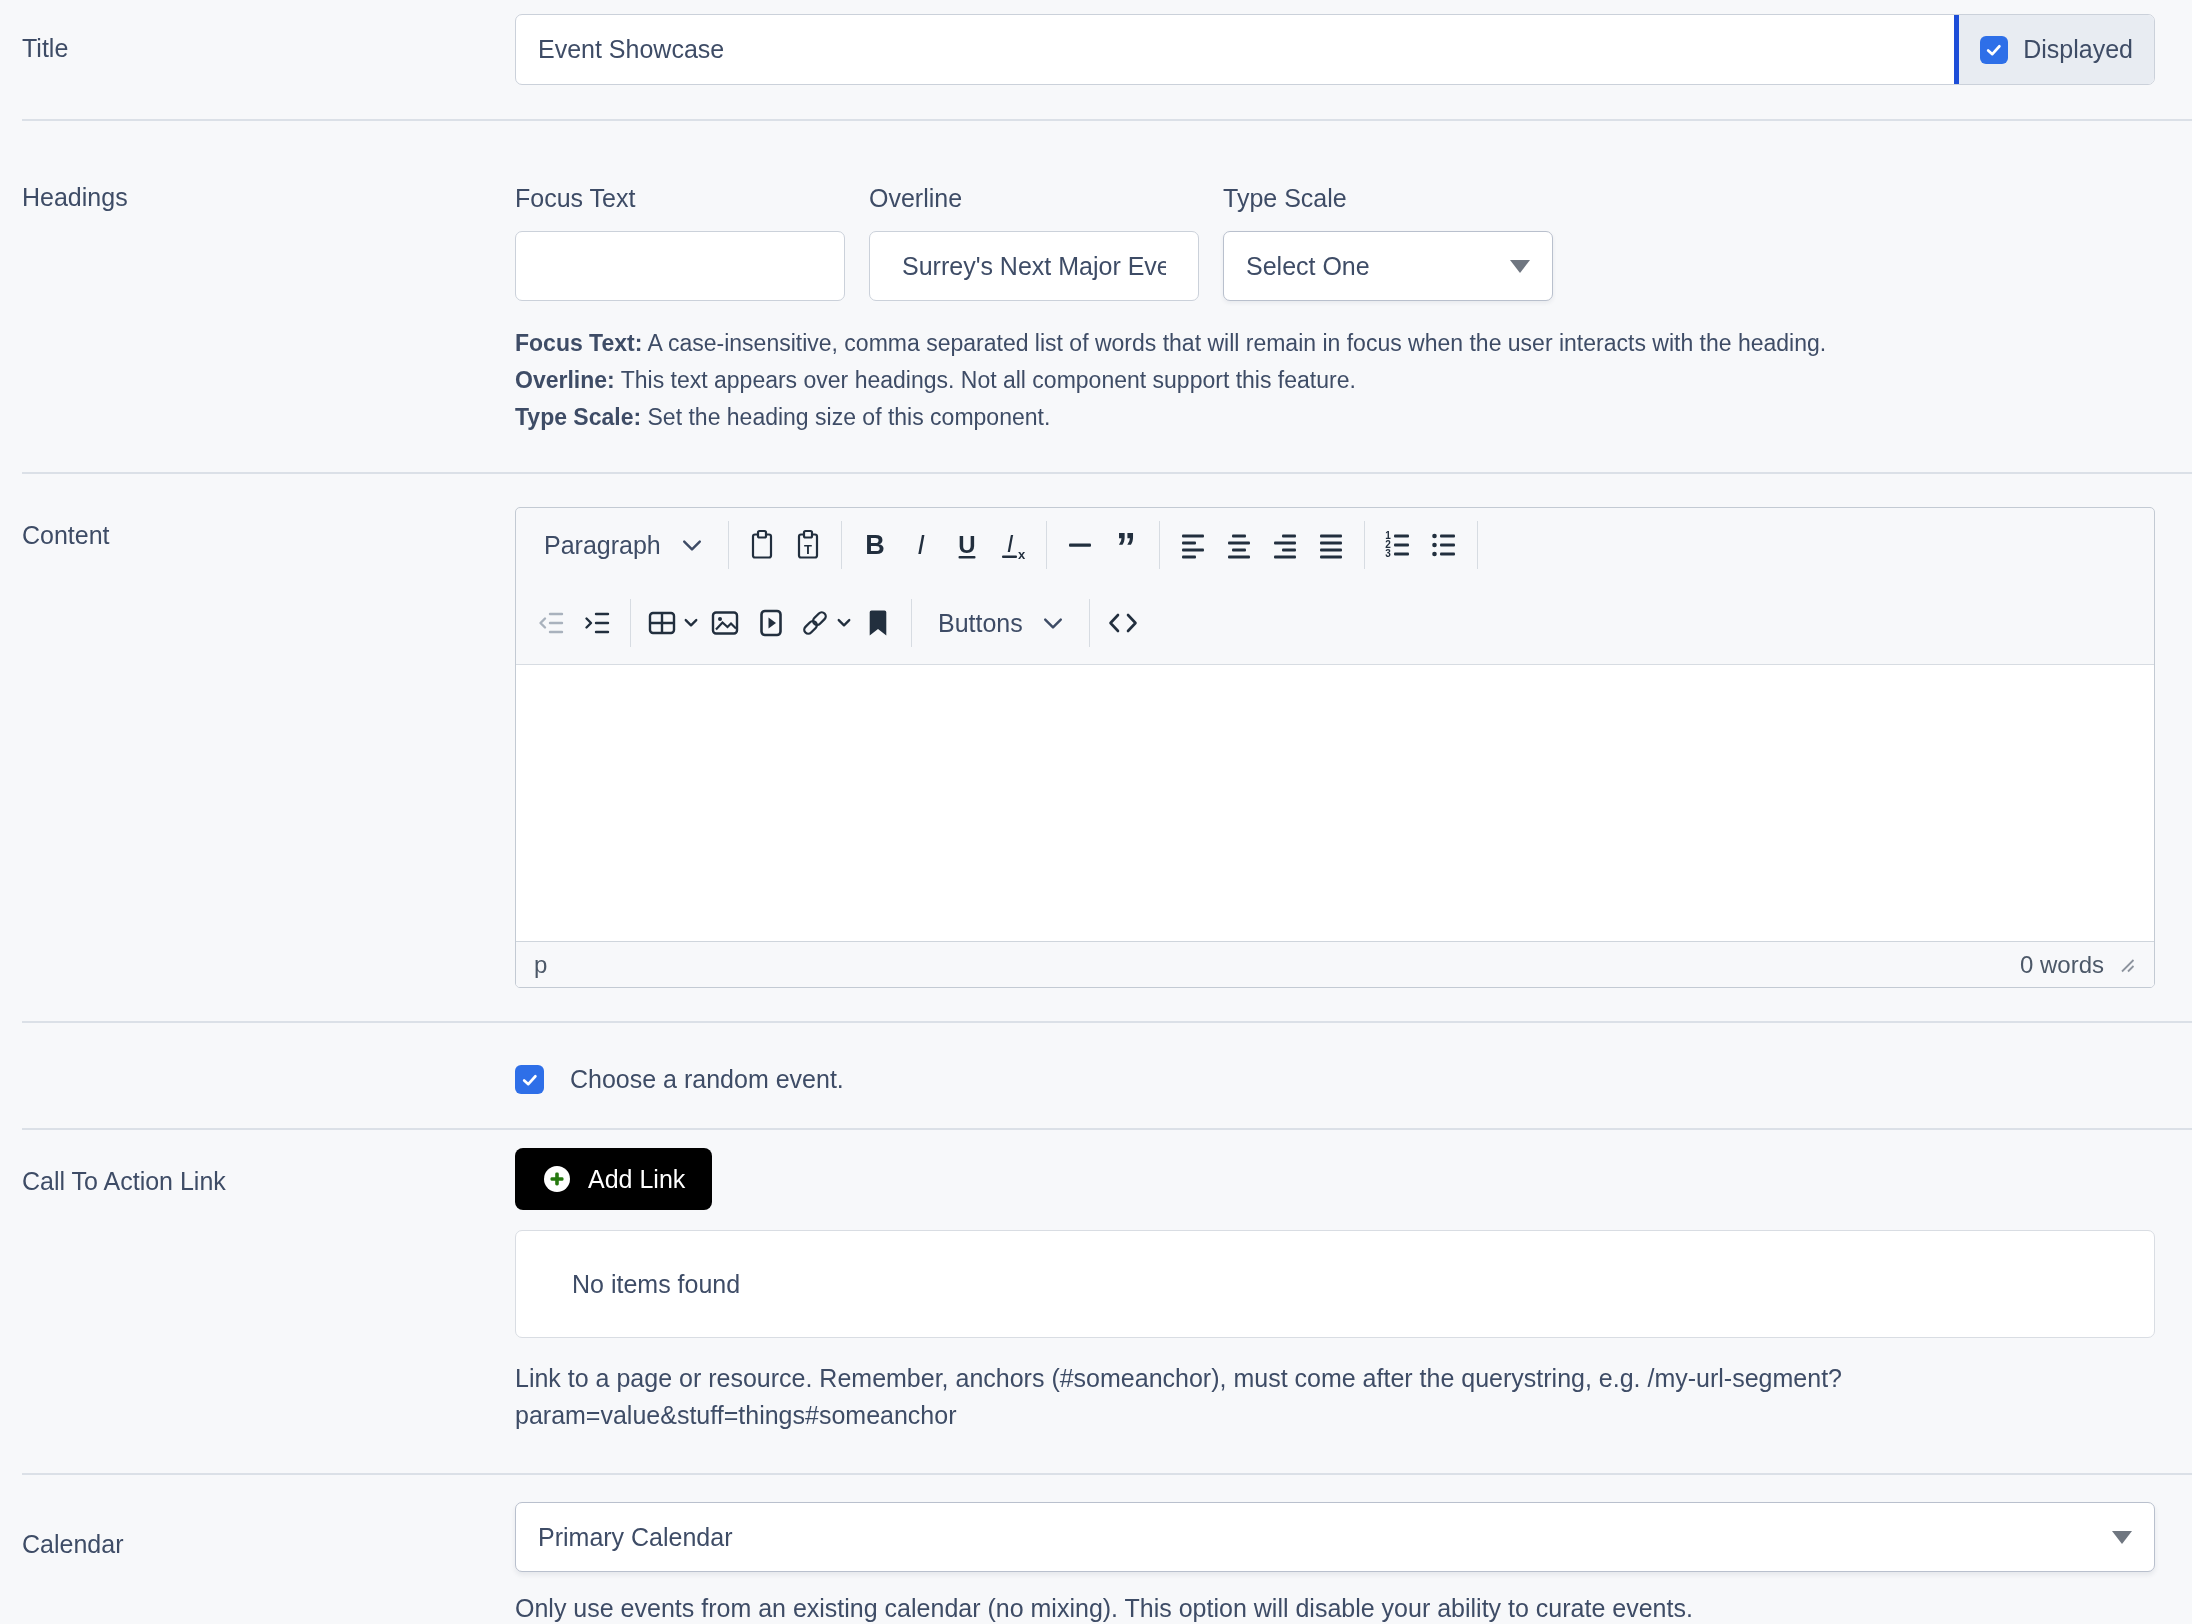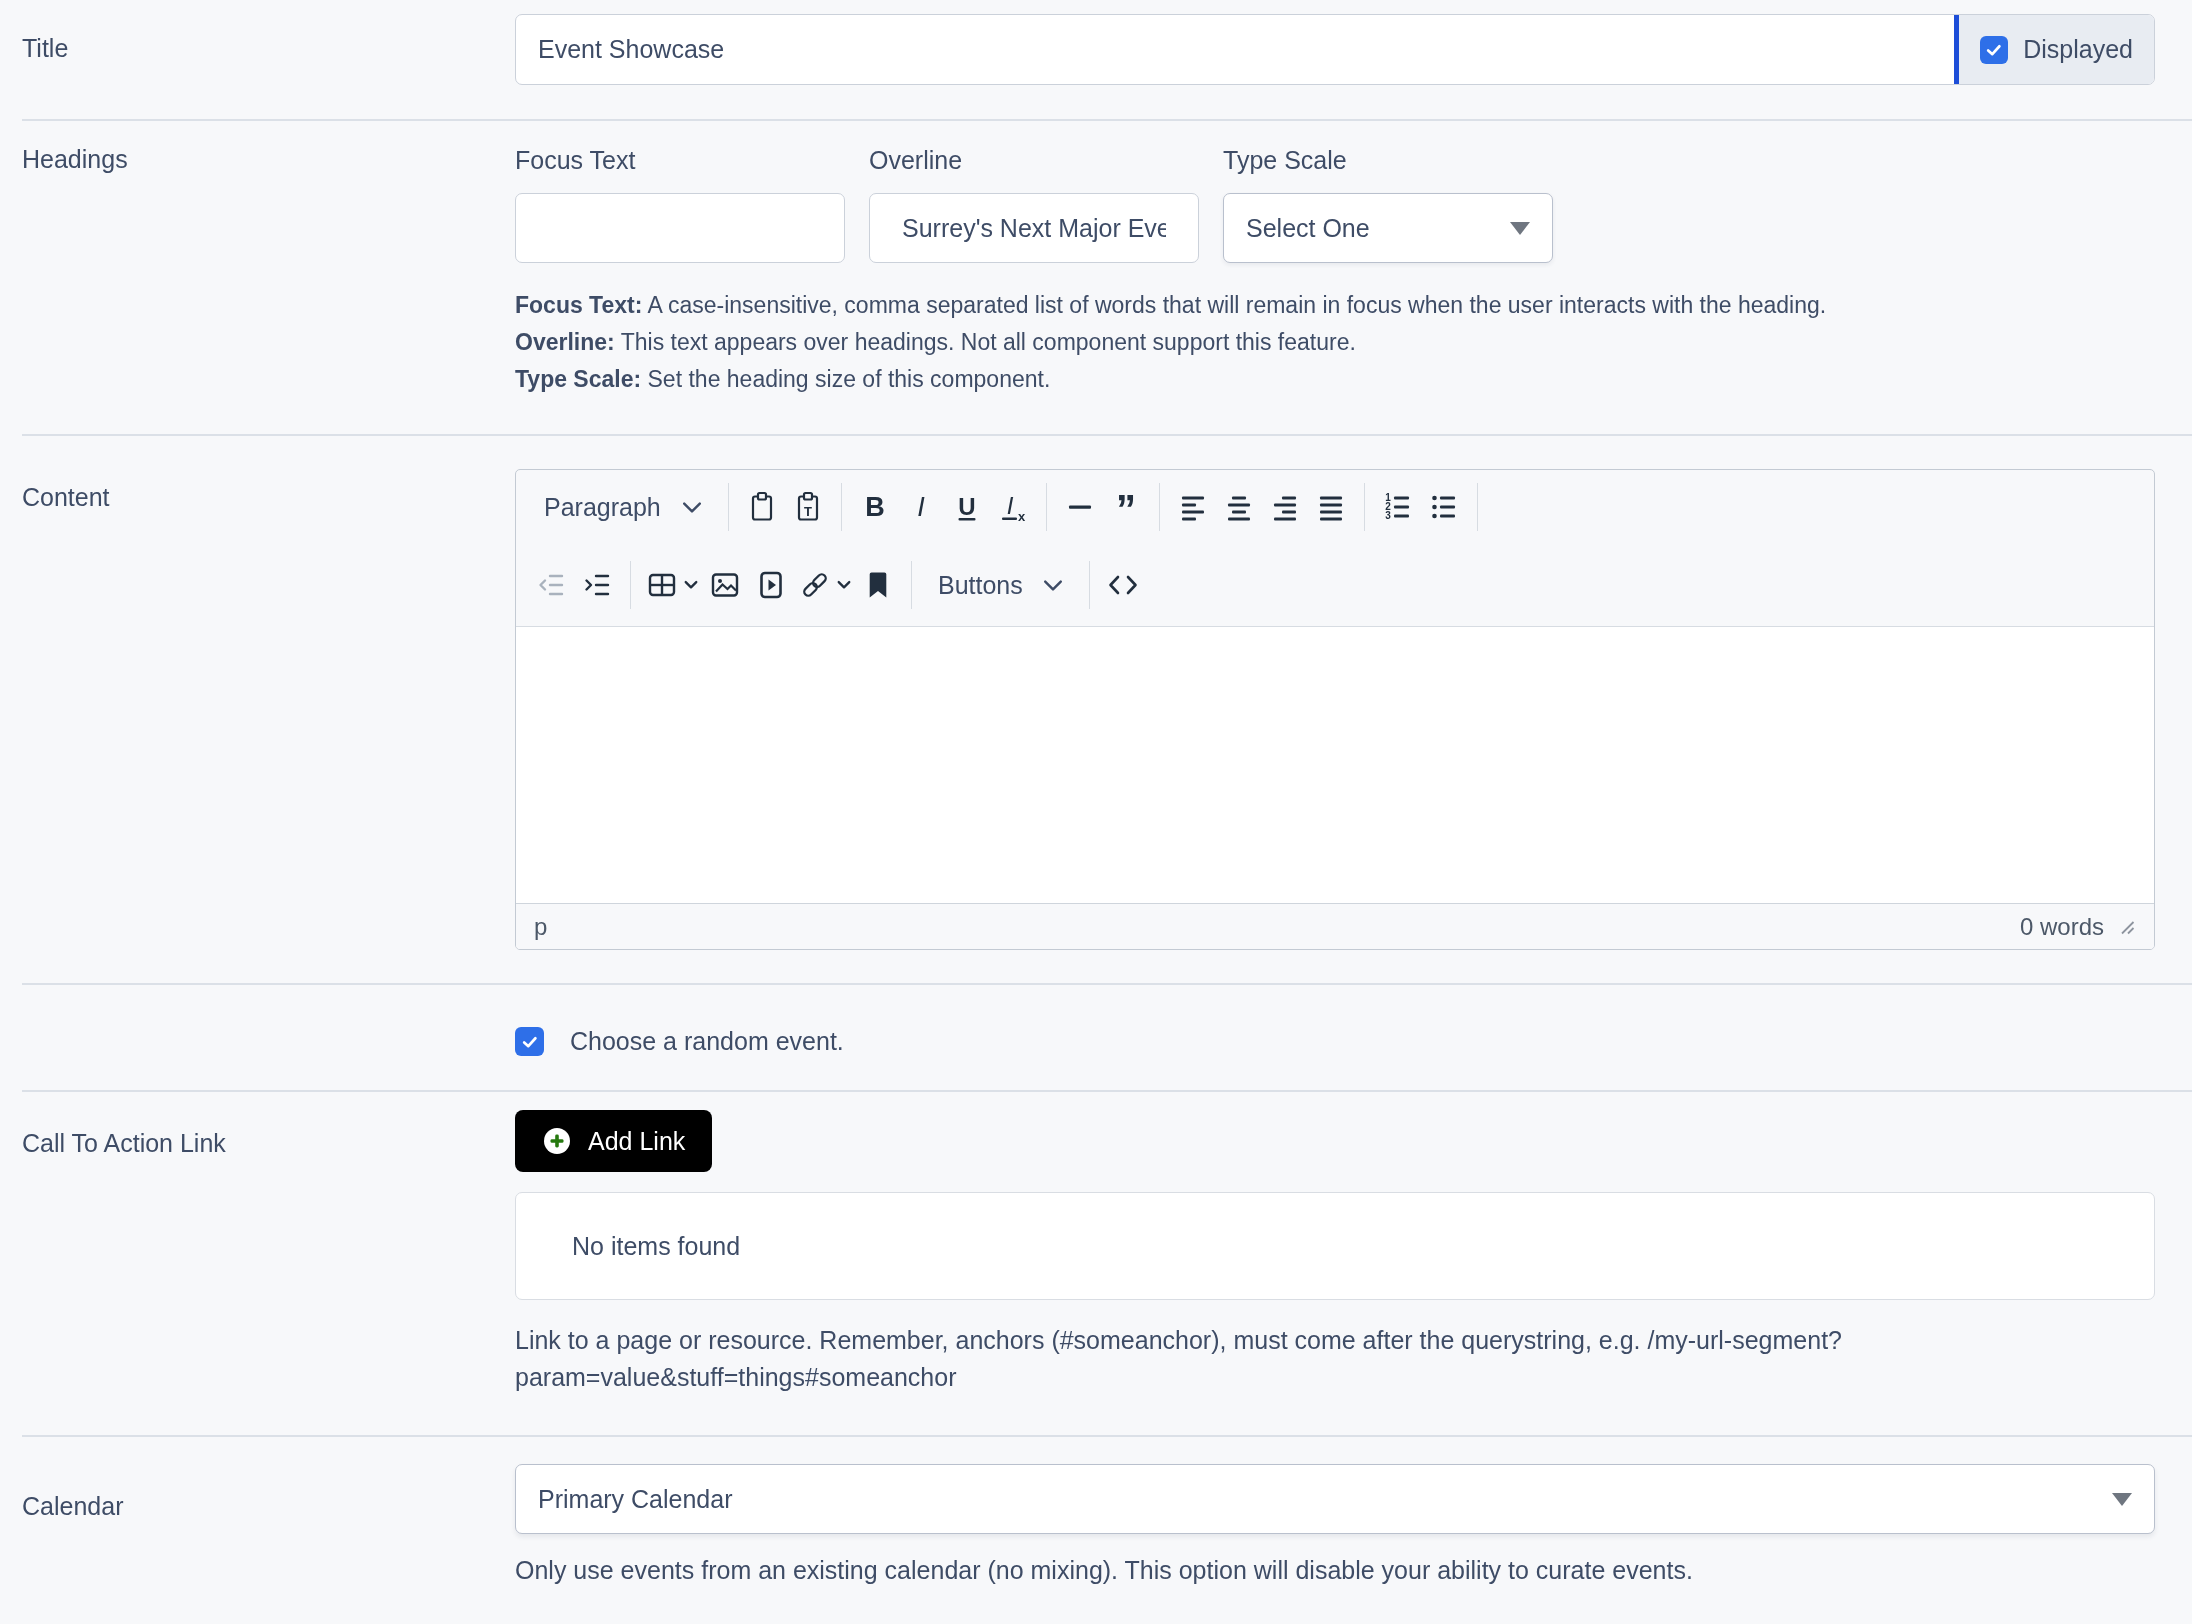--- a/index.html
+++ b/index.html
@@ -32,21 +32,21 @@
     display: flex; align-items: center; gap: 15px; padding: 0 21px;
     font-size: 25px;
   }
   .checkbox {
     width: 28px; height: 28px; border-radius: 6px; background: #2e6fe8;
     display: inline-flex; align-items: center; justify-content: center; flex: none;
   }
   .checkbox svg { width: 20px; height: 20px; }
 
   
-  .row-headings { margin-top: 24px; }
+  .row-headings { margin-top: 62px; }
   .fields-row { display: flex; gap: 24px; }
   .field { width: 330px; }
   .field-label { font-size: 25px; line-height: 30px; margin-bottom: 18px; display: block; }
   .text-input {
     width: 100%; height: 70px; background: #fff; border: 1px solid #cbd1da;
     border-radius: 7px; font-size: 25px; color: #3e4c66; padding: 0 32px;
     outline: none; font-family: "Liberation Sans", sans-serif;
   }
   .select {
     height: 70px; background: #fff; border: 1px solid #b9c0cd; border-radius: 7px;

